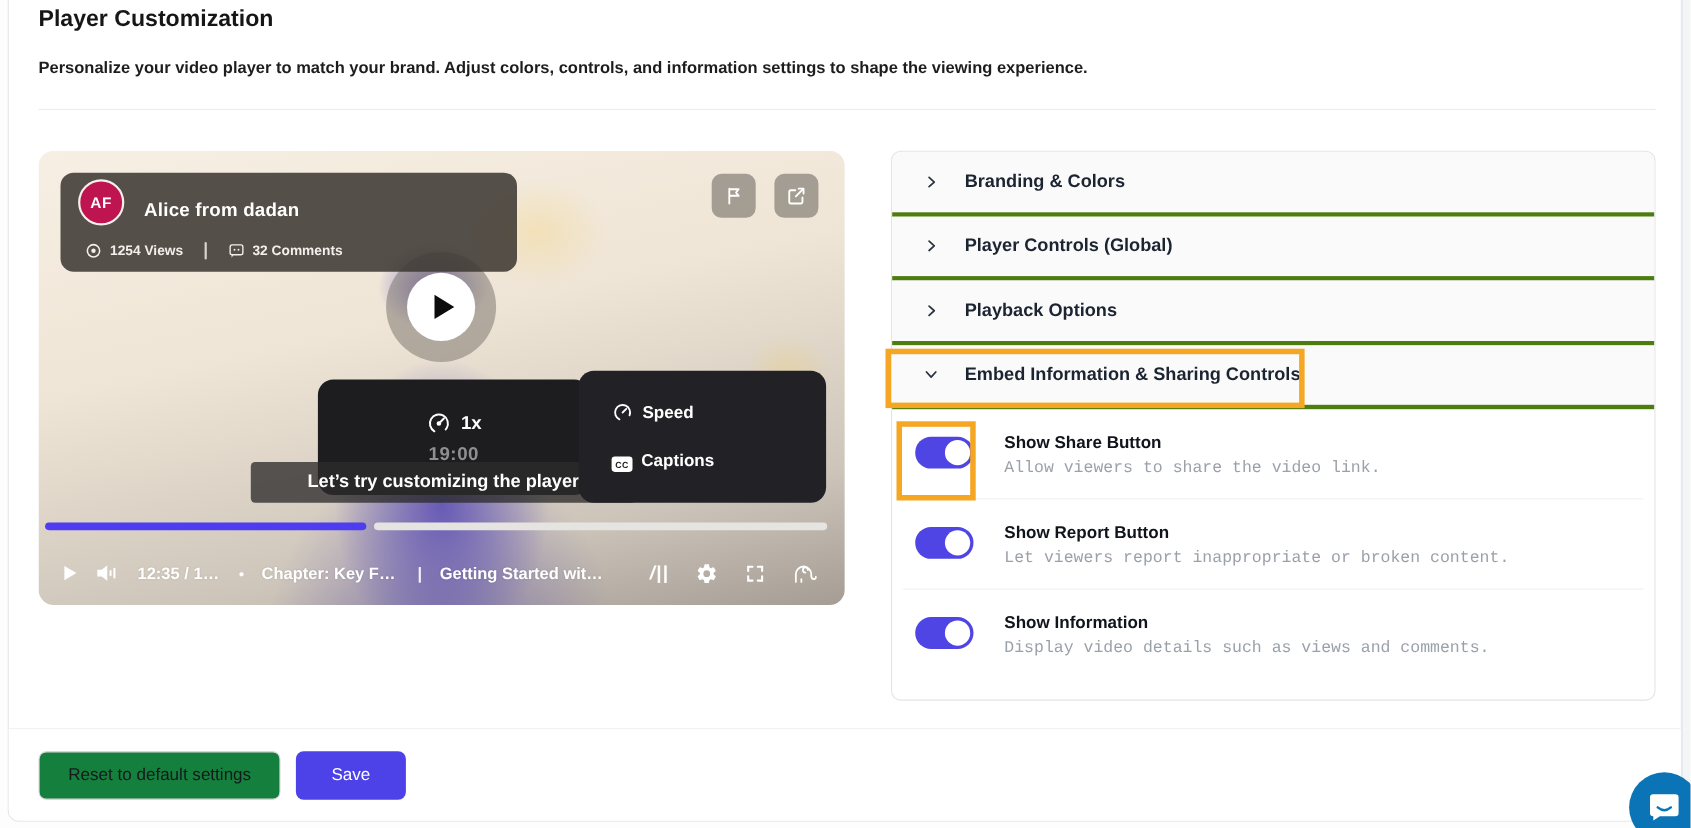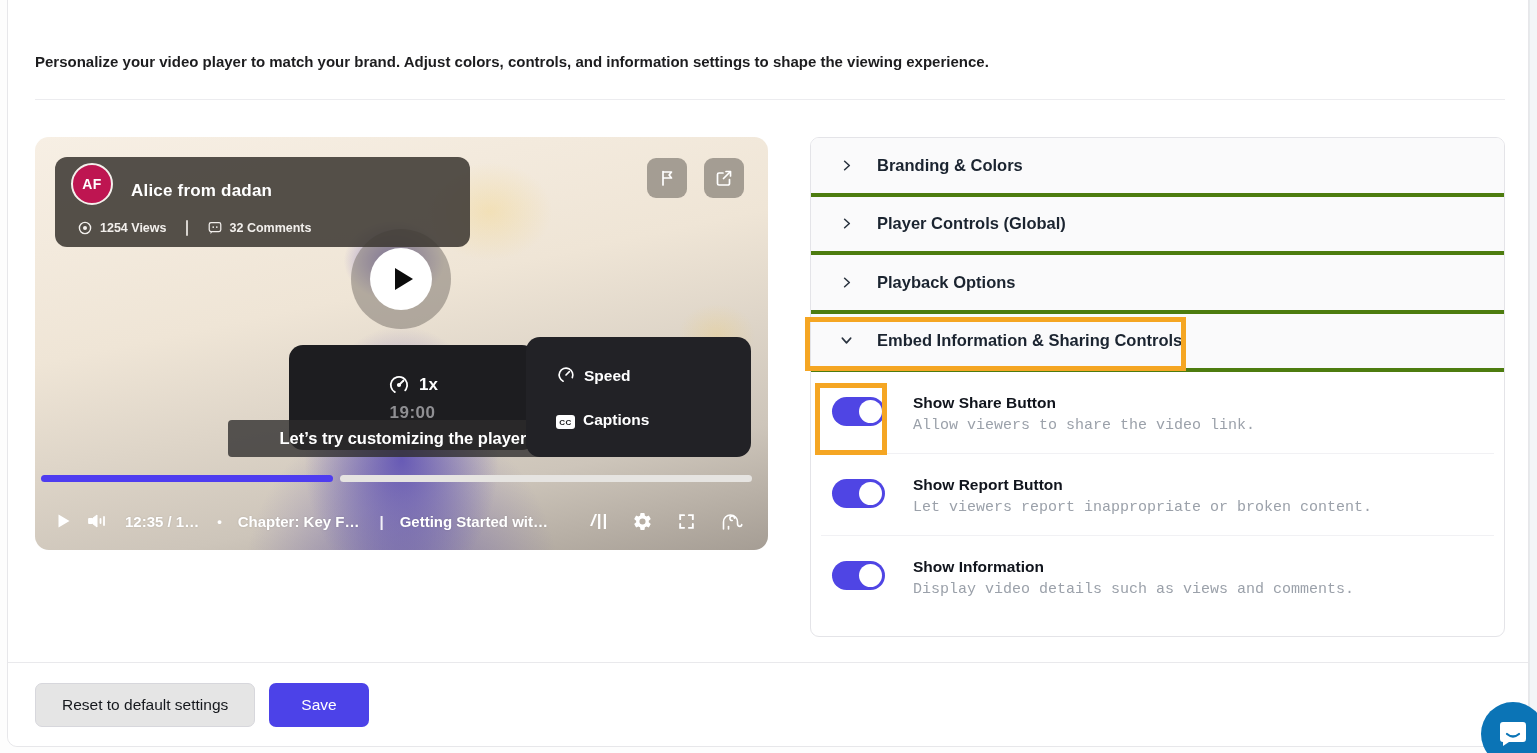--- a/index.html
+++ b/index.html
@@ -83,38 +83,39 @@
   .toggle-title { font-size:15.5px; font-weight:700; color:#10141c; margin-bottom:5px; }
   .toggle-desc { font-size:15px; color:#9ba1aa;font-family:Liberation Mono, monospace; }
 
   
   .hl { position:absolute; border:5px solid #f5a623; pointer-events:none; z-index:10; }
   .hl-section { left:805px; top:317px; width:381px; height:54px; }
   .hl-toggle { left:815px; top:383px; width:72px; height:72px; }
 
   
   .footer { position:absolute; left:0; right:0; bottom:0; height:84px; border-top:1px solid #e9e9ec; background:#fff; border-radius:0 0 10px 10px; }
-  .reset-btn { position:absolute; left:27px; top:20px; height:44px; padding:0 26px; background:#e5e5e5; border:1px solid #d7d7dc; border-radius:7px;
+  .reset-btn { position:absolute; left:27px; top:20px; height:44px; padding:0 26px; background:#15803d; border:1px solid #d7d7dc; border-radius:7px;
                font-size:15.5px; color:#15181d; font-family:"Liberation Sans", sans-serif; cursor:pointer; }
   .save-btn { position:absolute; left:261px; top:20px; width:100px; height:44px; background:#4c42e8; border:none; border-radius:7px;
               font-size:15.5px; color:#fff; font-family:"Liberation Sans", sans-serif; cursor:pointer; }
 
   
   .chat-launcher { position:absolute; left:1481px; top:702px; width:64px; height:64px; border-radius:50%; background:#0b74b6;
                    display:flex; align-items:center; justify-content:center; cursor:pointer; z-index:20; }
 
   svg { display:block; }
 </style>
 </head>
 <body>
 
 <div class="page">
   <div class="right-strip"></div>
   <div class="card">
 
+    <div class="page-title">Player Customization</div>
     <div class="page-subtitle">Personalize your video player to match your brand. Adjust colors, controls, and information settings to shape the viewing experience.</div>
     <div class="header-divider"></div>
 
     <div class="player">
 
       <div class="info-card">
         <div class="avatar">
           <span>AF</span>
         </div>
         <div class="info-name">Alice from dadan</div>

